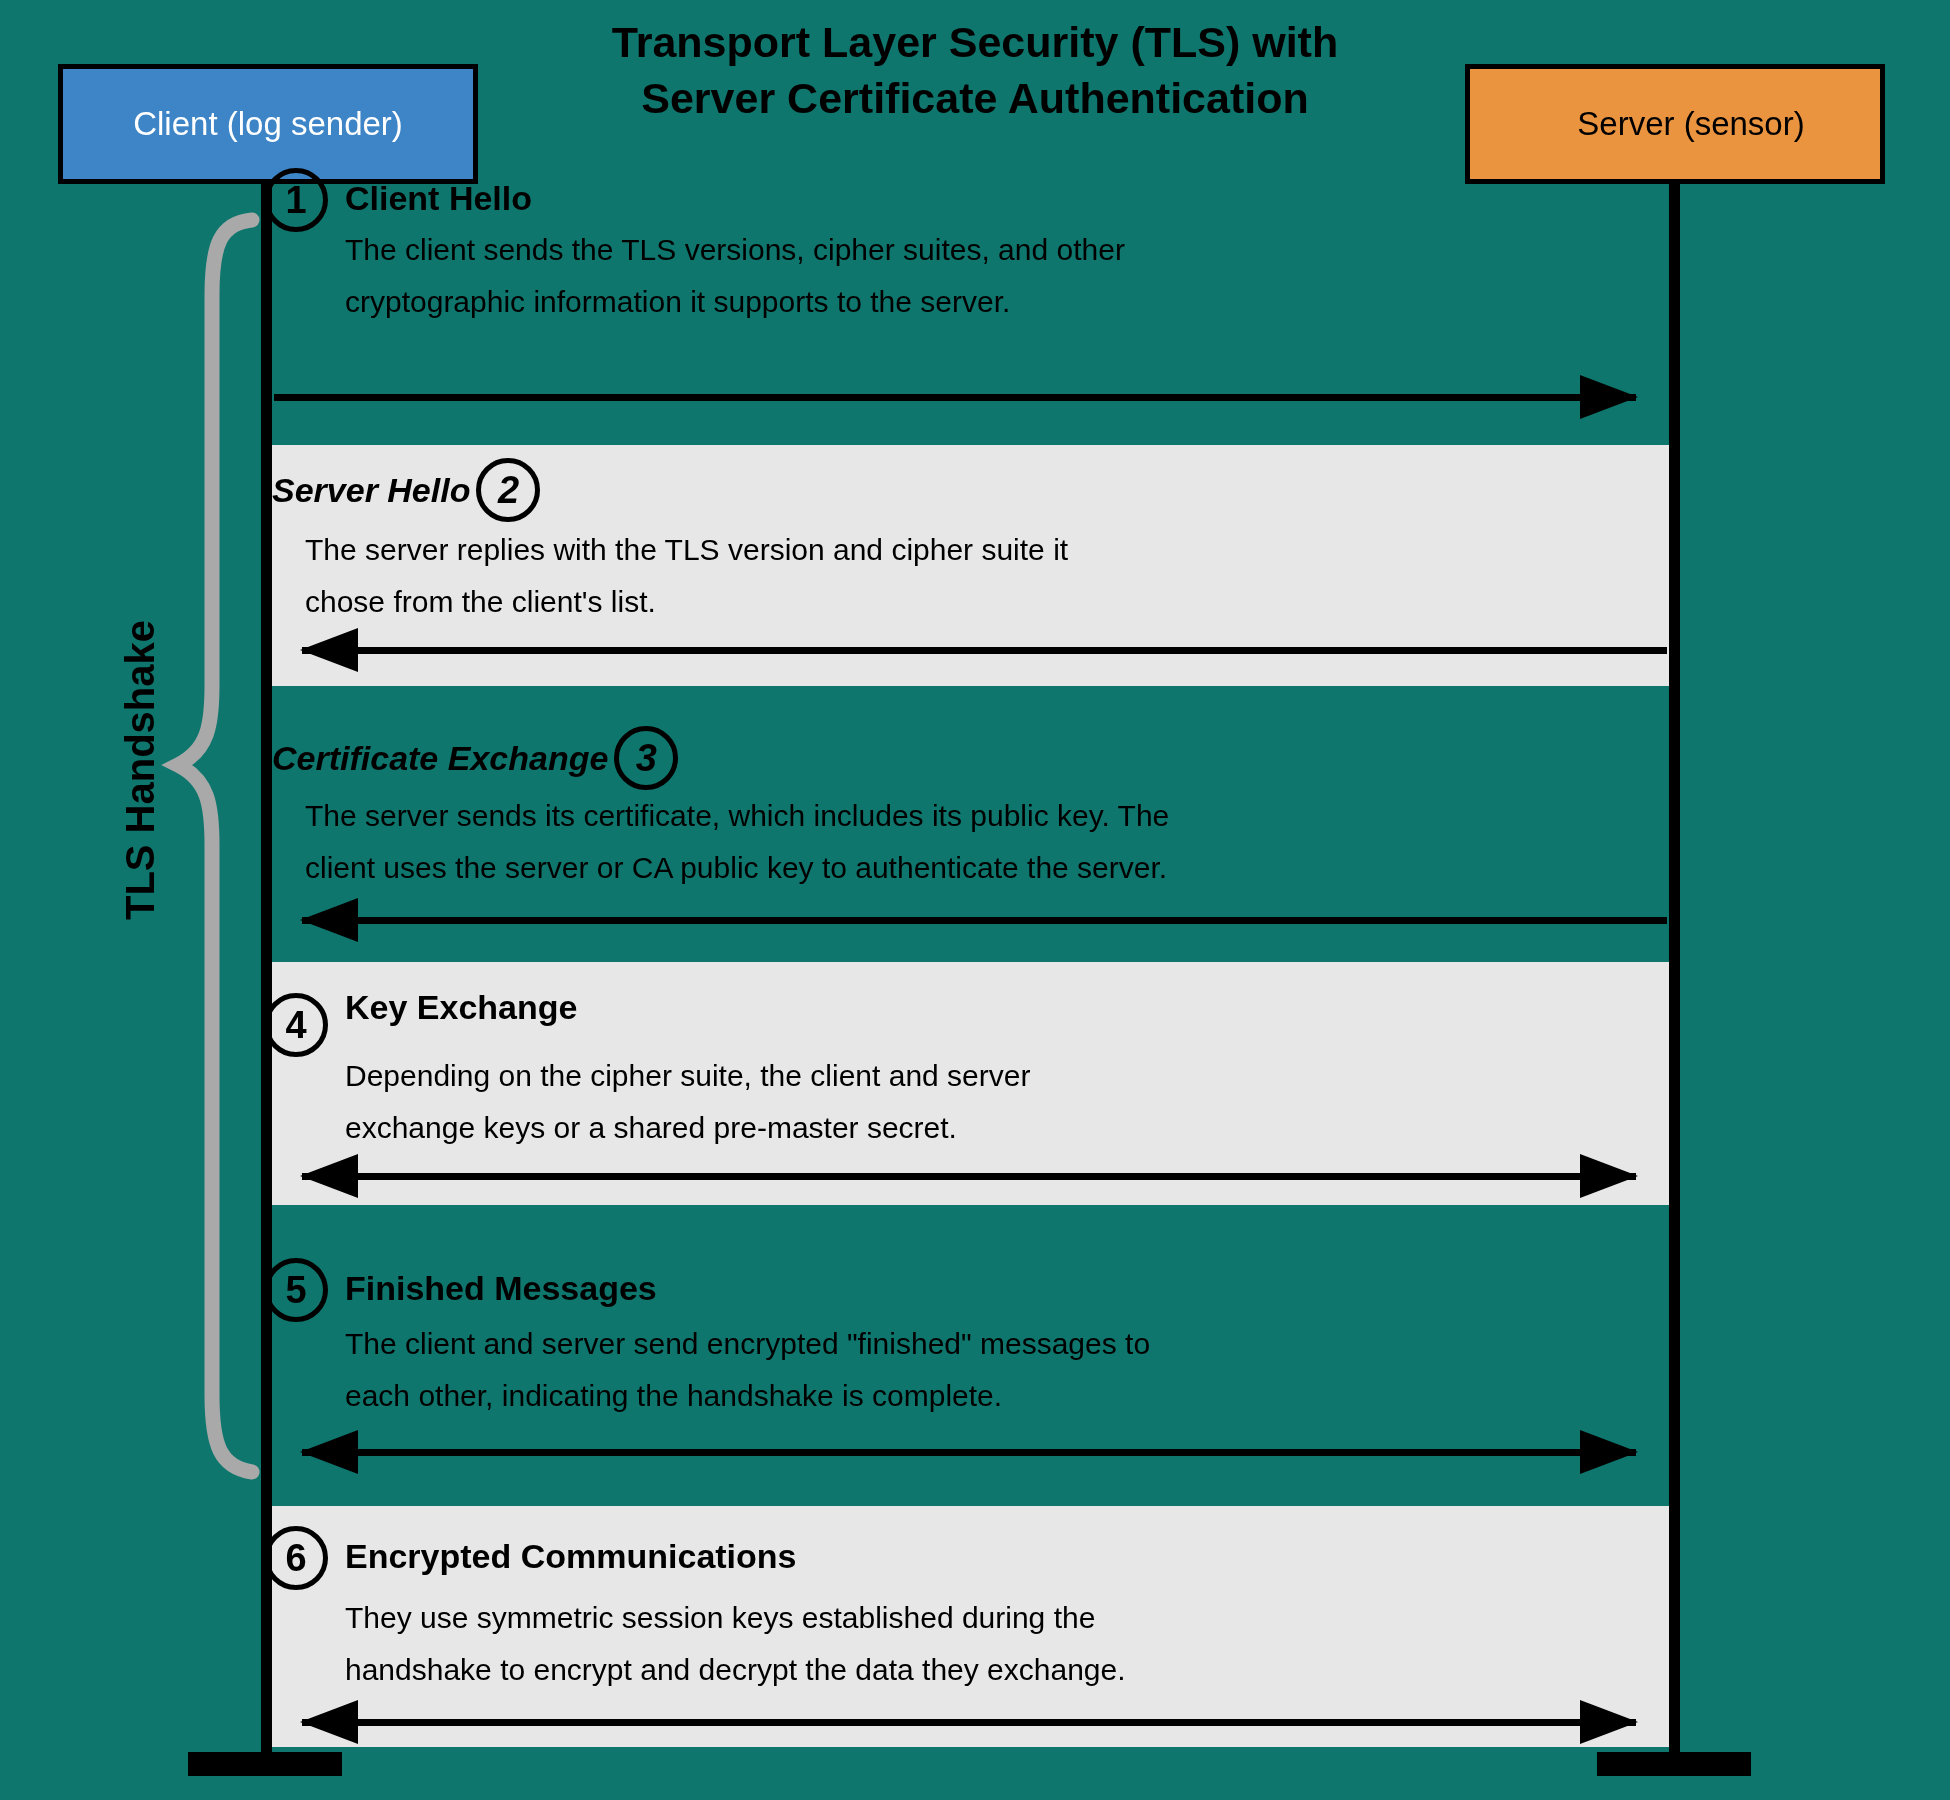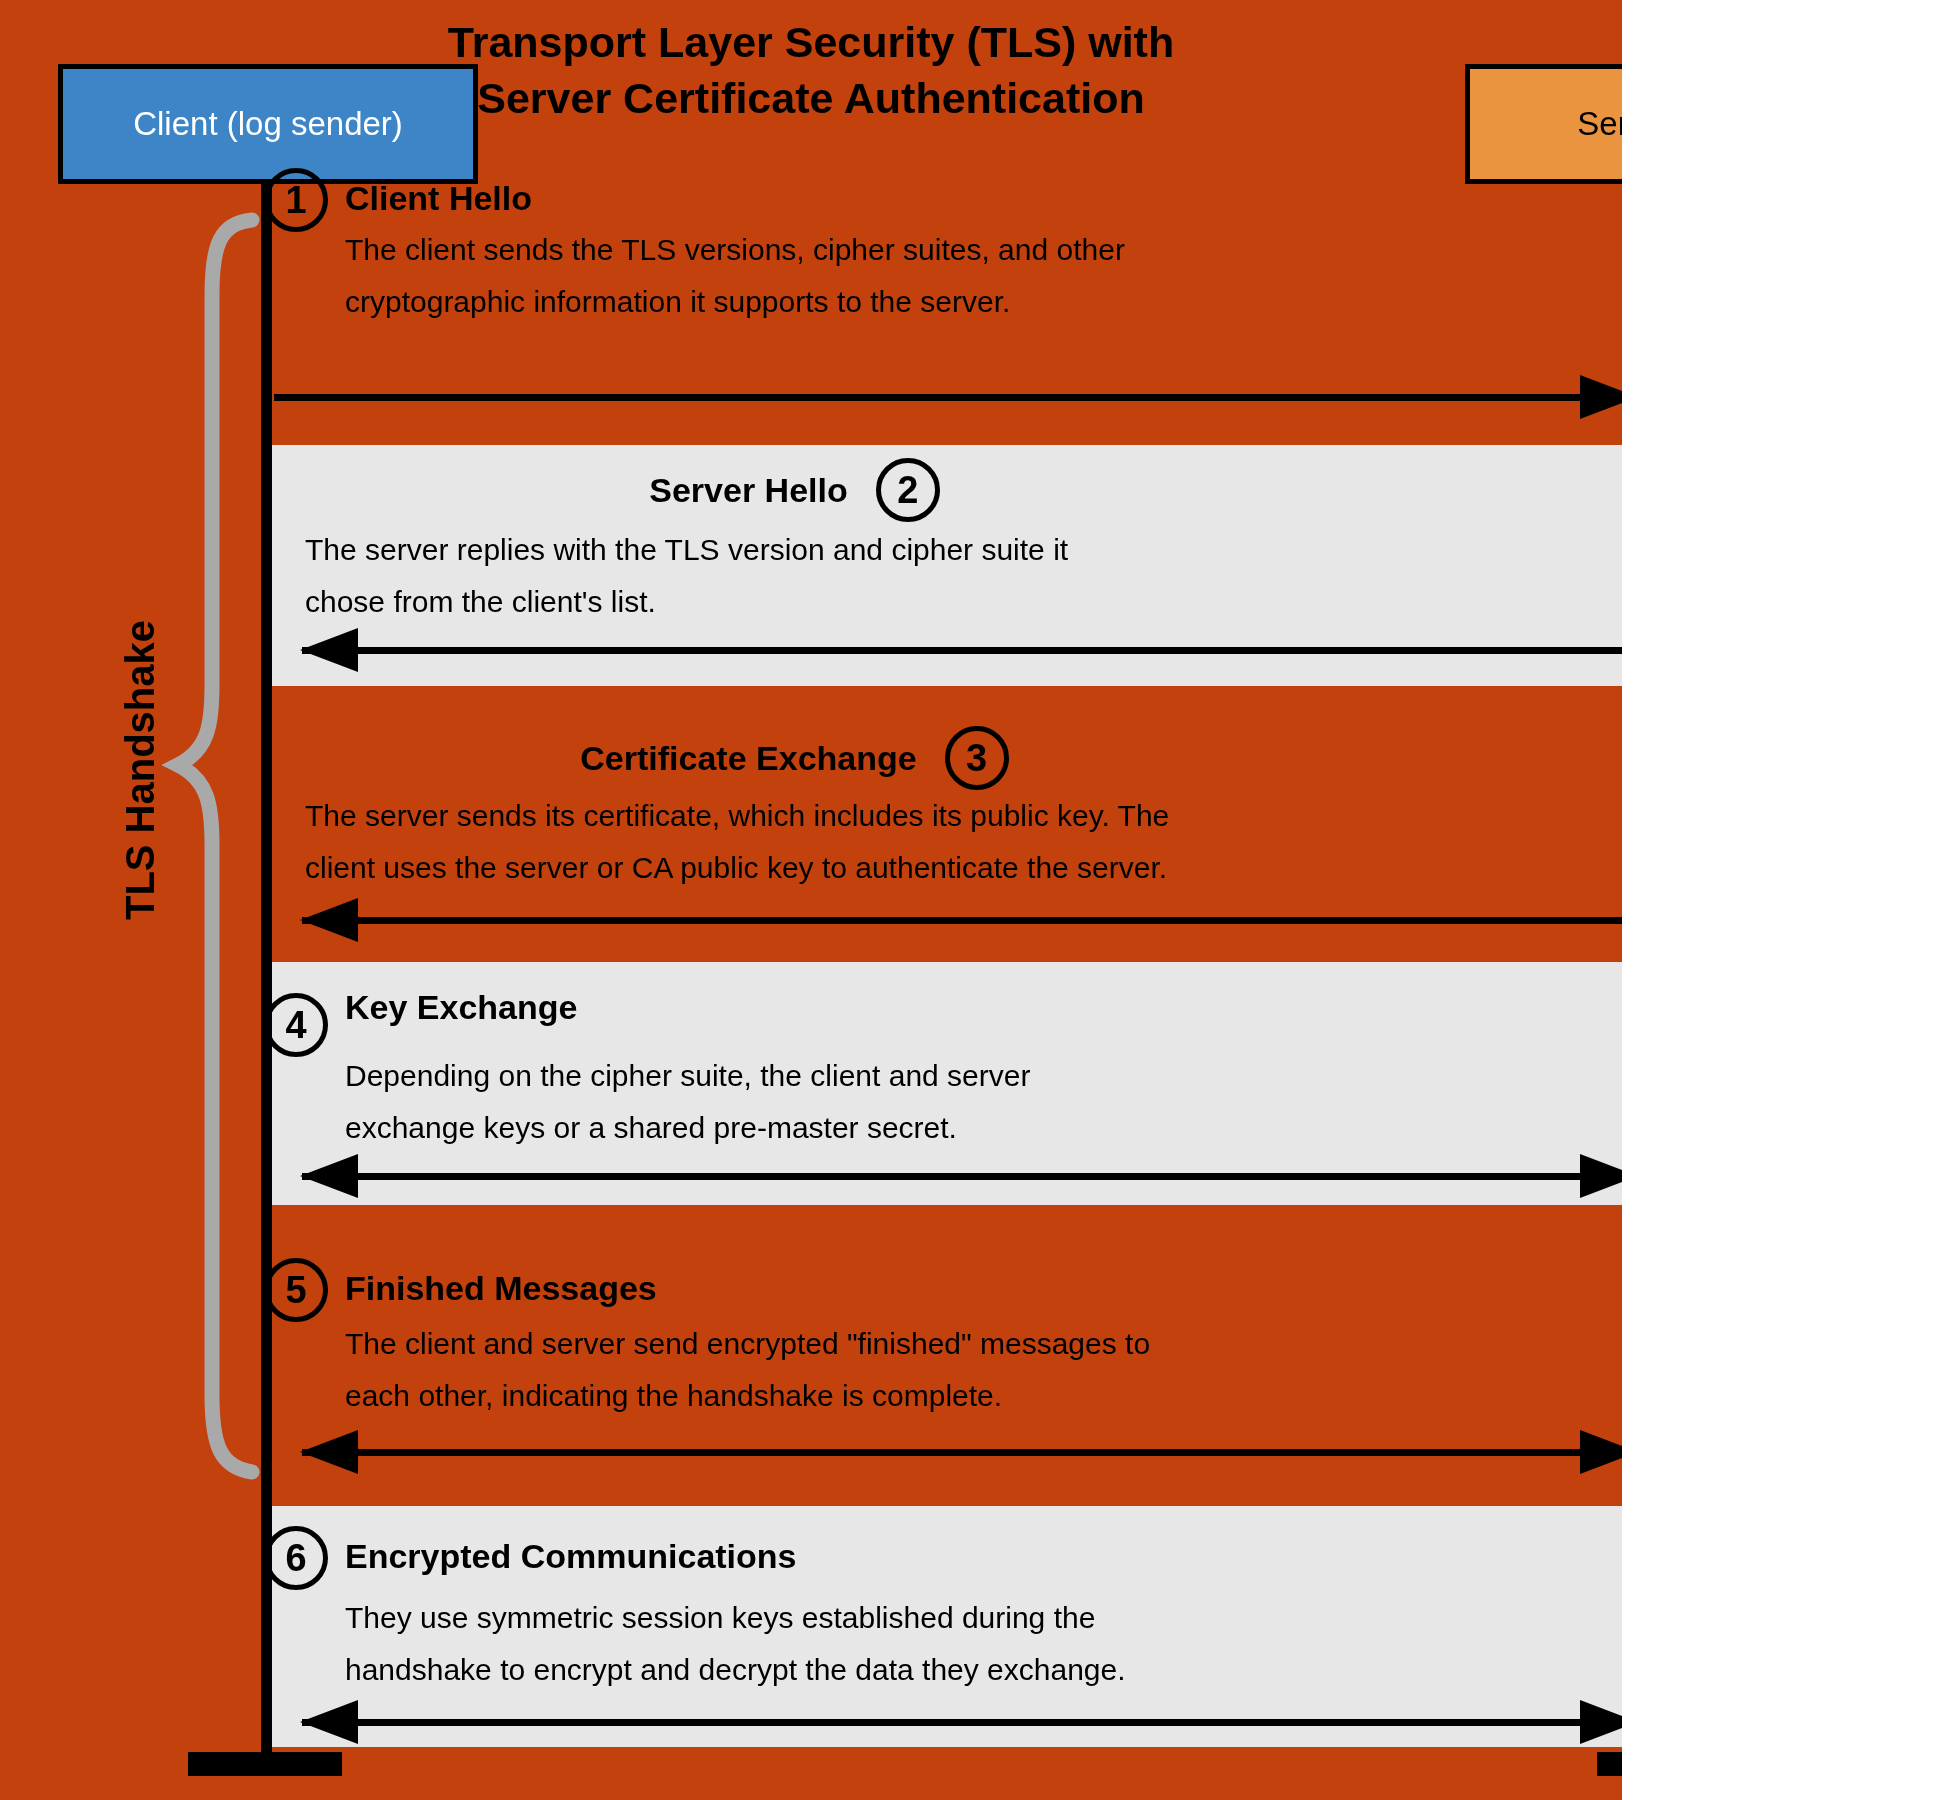--- a/index.html
+++ b/index.html
@@ -1,19 +1,19 @@
 <!DOCTYPE html>
 <html style="--client-fill: #3d85c6; --server-fill: #ea9440; --band: #e7e7e7; --brace: #a9a9a9; --ink: #000000;"><head>
 <meta charset="utf-8">
 <style>
   html,body{margin:0;padding:0;background:#ffffff;}
   .canvas{
     position:relative;
-    width:1622px;height:1800px;
-    background:#c2410c;
+    width:1950px;height:1800px;
+    background:#0f766e;
     font-family:"Liberation Sans", sans-serif;
     color:var(--ink,#000);
     overflow:hidden;
   }
   
   .title{
     position:absolute;left:0;top:14px;width:100%;
     text-align:center;font-weight:700;font-size:43px;line-height:56px;
   }
   
@@ -49,21 +49,21 @@
   .c5{left:264px;top:1258px;}
   .c6{left:264px;top:1526px;}
   
   .step-title{font-size:34px;font-weight:700;white-space:nowrap;}
   .t1{left:345px;top:179px;}
   .t4{left:345px;top:988px;}
   .t5{left:345px;top:1269px;}
   .t6{left:345px;top:1537px;}
   .title-row{
     position:absolute;left:272px;right:305px;height:64px;
-    display:flex;align-items:center;justify-content:center;gap:28px;
+    display:flex;align-items:center;justify-content:flex-start;gap:6px;font-style:italic;
   }
   .tr2{top:458px;}
   .tr3{top:726px;}
   .step-desc{font-size:30px;line-height:52px;}
   .d1{left:345px;top:224px;}
   .d2{left:305px;top:524px;}
   .d3{left:305px;top:790px;}
   .d4{left:345px;top:1050px;}
   .d5{left:345px;top:1318px;}
   .d6{left:345px;top:1592px;}

